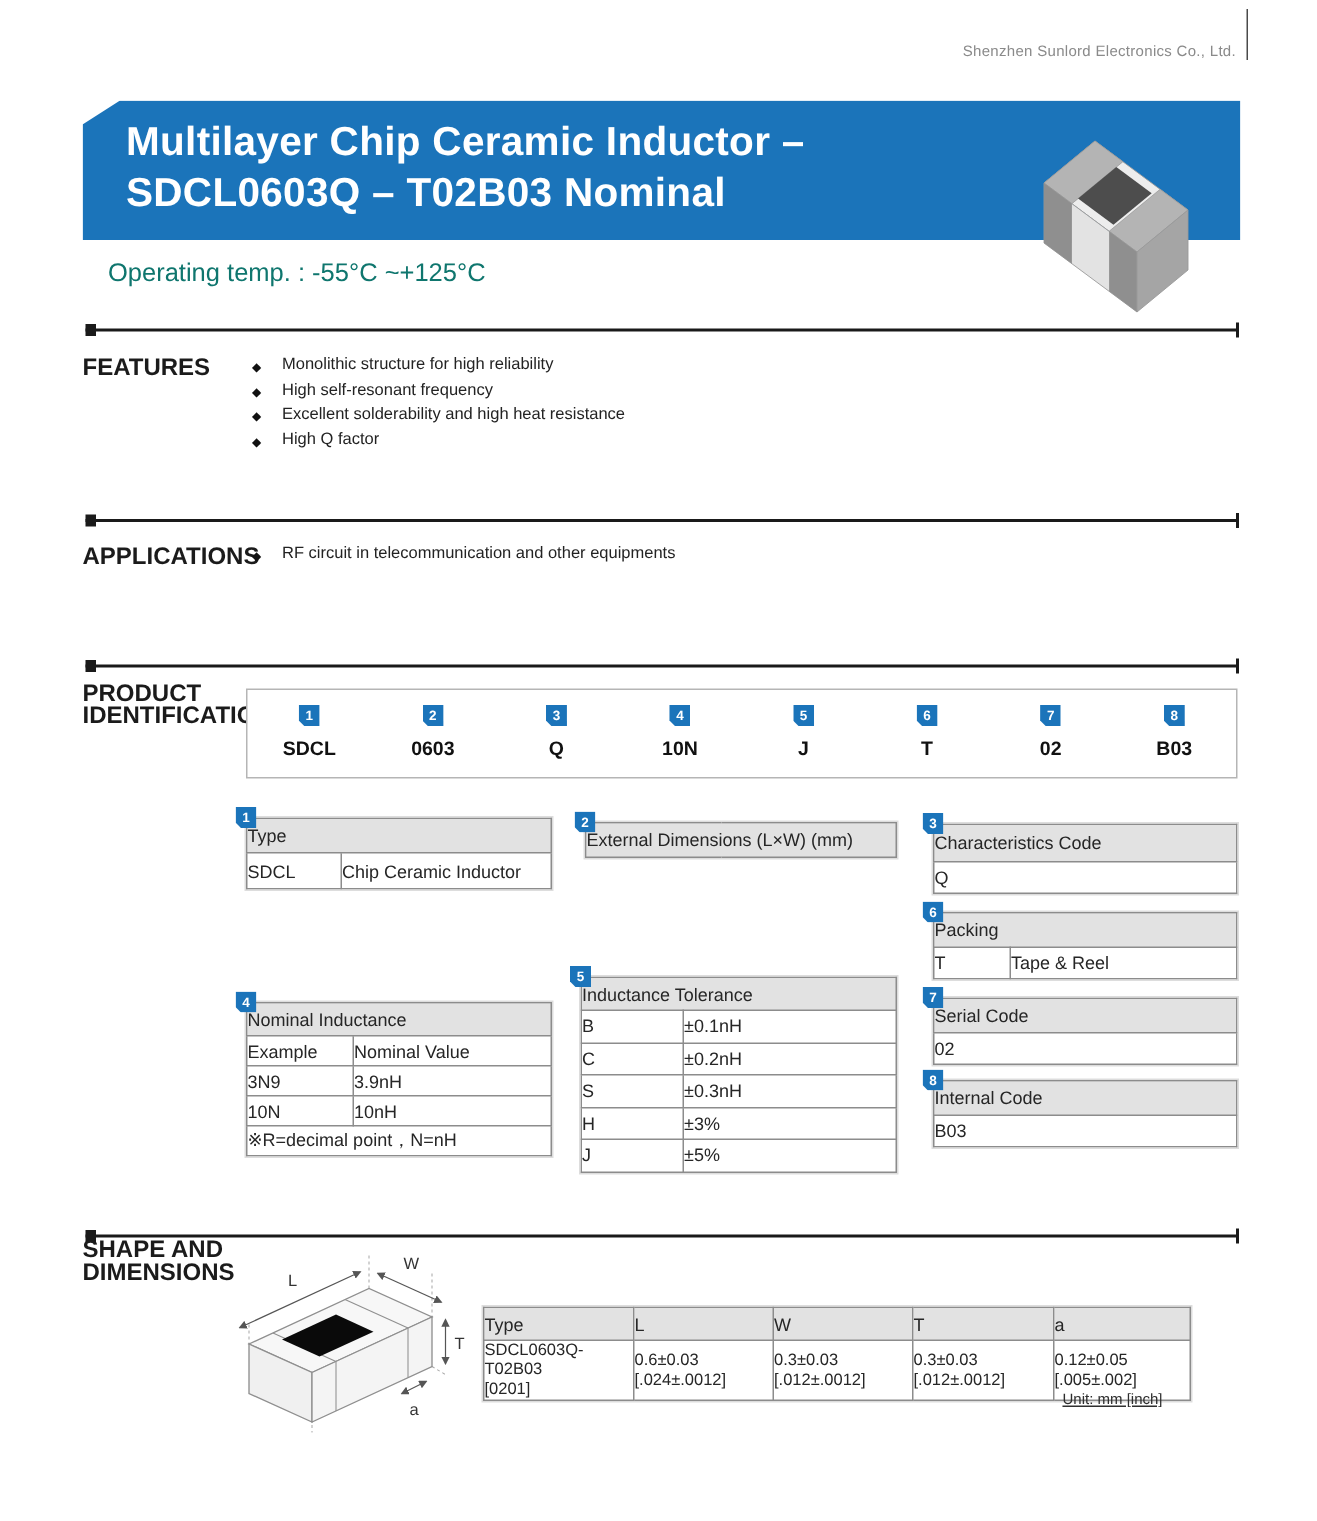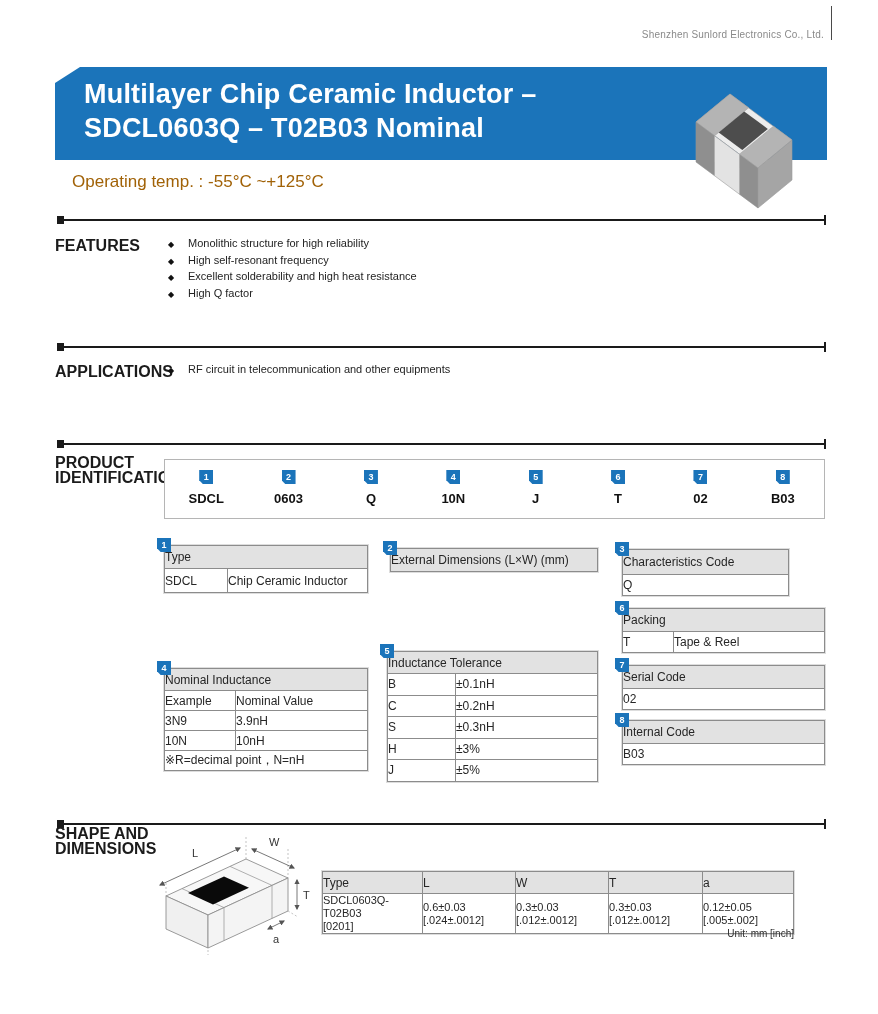--- a/index.html
+++ b/index.html
@@ -11,21 +11,21 @@
     padding-right:7px;border-right:1px solid #4a4a4a;}
   .company{font-size:10px;color:#8a8a8a;letter-spacing:.2px;}
 
   
   .banner{position:absolute;left:55px;top:67px;width:772px;height:93px;background:#1b74ba;
     clip-path:polygon(25px 0,100% 0,100% 100%,0 100%,0 16px);}
   .banner-title{padding:10px 16px 0 17px;color:#ffffff;font-weight:bold;font-size:27px;line-height:34px;
     letter-spacing:.2px;margin-left:12px;}
   .chip-svg{position:absolute;left:690px;top:88px;width:108px;height:126px;}
 
-  .op-temp{position:absolute;left:72px;top:172px;font-size:17px;color:#a16207;}
+  .op-temp{position:absolute;left:72px;top:172px;font-size:17px;color:#0f766e;}
 
   
   .rule{position:absolute;left:57px;width:768px;height:2px;background:#1a1a1a;}
   .rule::before{content:'';position:absolute;left:0;top:-3px;width:7px;height:8px;background:#1a1a1a;}
   .rule::after{content:'';position:absolute;right:-1px;top:-4px;width:2px;height:10px;background:#1a1a1a;}
 
   .sec-label{position:absolute;left:55px;font-weight:bold;font-size:16px;color:#1b1b1b;line-height:15px;}
 
   
   .blist{position:absolute;left:168px;width:560px;}
@@ -48,21 +48,21 @@
   .dtable th{background:#e2e2e2;font-weight:normal;}
   .dtable th,.dtable td{border:1px solid #8c8c8c;font-size:12px;color:#262626;text-align:left;
     padding:0;overflow:hidden;white-space:nowrap;}
   .h22 th{height:22px}.h23 td{height:23px}
   .h24 th{height:24px}.h20 td{height:20px}
   .h21 th{height:21px}.h19 td{height:19px}
   .h205 td{height:20.5px}
   .dimrow td{height:30px;line-height:13px;font-size:11px;white-space:normal;}
   .dim-h th{height:21px;}
 
-  .unit-note{position:absolute;left:323px;top:928px;width:471px;text-align:right;font-size:10px;color:#2e2e2e;}
+  .unit-note{position:absolute;left:304px;top:928px;width:471px;text-align:right;font-size:10px;color:#2e2e2e;text-decoration:underline;}
 
   .diagram-svg{position:absolute;left:148px;top:833px;width:185px;height:155px;}
 </style>
 </head>
 <body>
 
 <div id="page">
 
   <div class="company-wrap">
     <span class="company">Shenzhen Sunlord Electronics Co., Ltd.</span>
@@ -180,21 +180,21 @@
       <tbody>
           <tr>
             <th colspan="2">External Dimensions (L×W) (mm)</th>
           </tr>
     </tbody>
       </table>
   </div>
 
   <div class="twrap" style="left:622px;top:549px">
     <div class="badge tbl-badge">3</div>
-    <table class="dtable h24 h20" style="width:167px">
+    <table class="dtable h24 h20" style="width:203px">
       <tbody>
           <tr>
             <th>Characteristics Code</th>
           </tr>
       <tr>
         <td>Q</td>
       </tr>
     </tbody>
       </table>
   </div>

